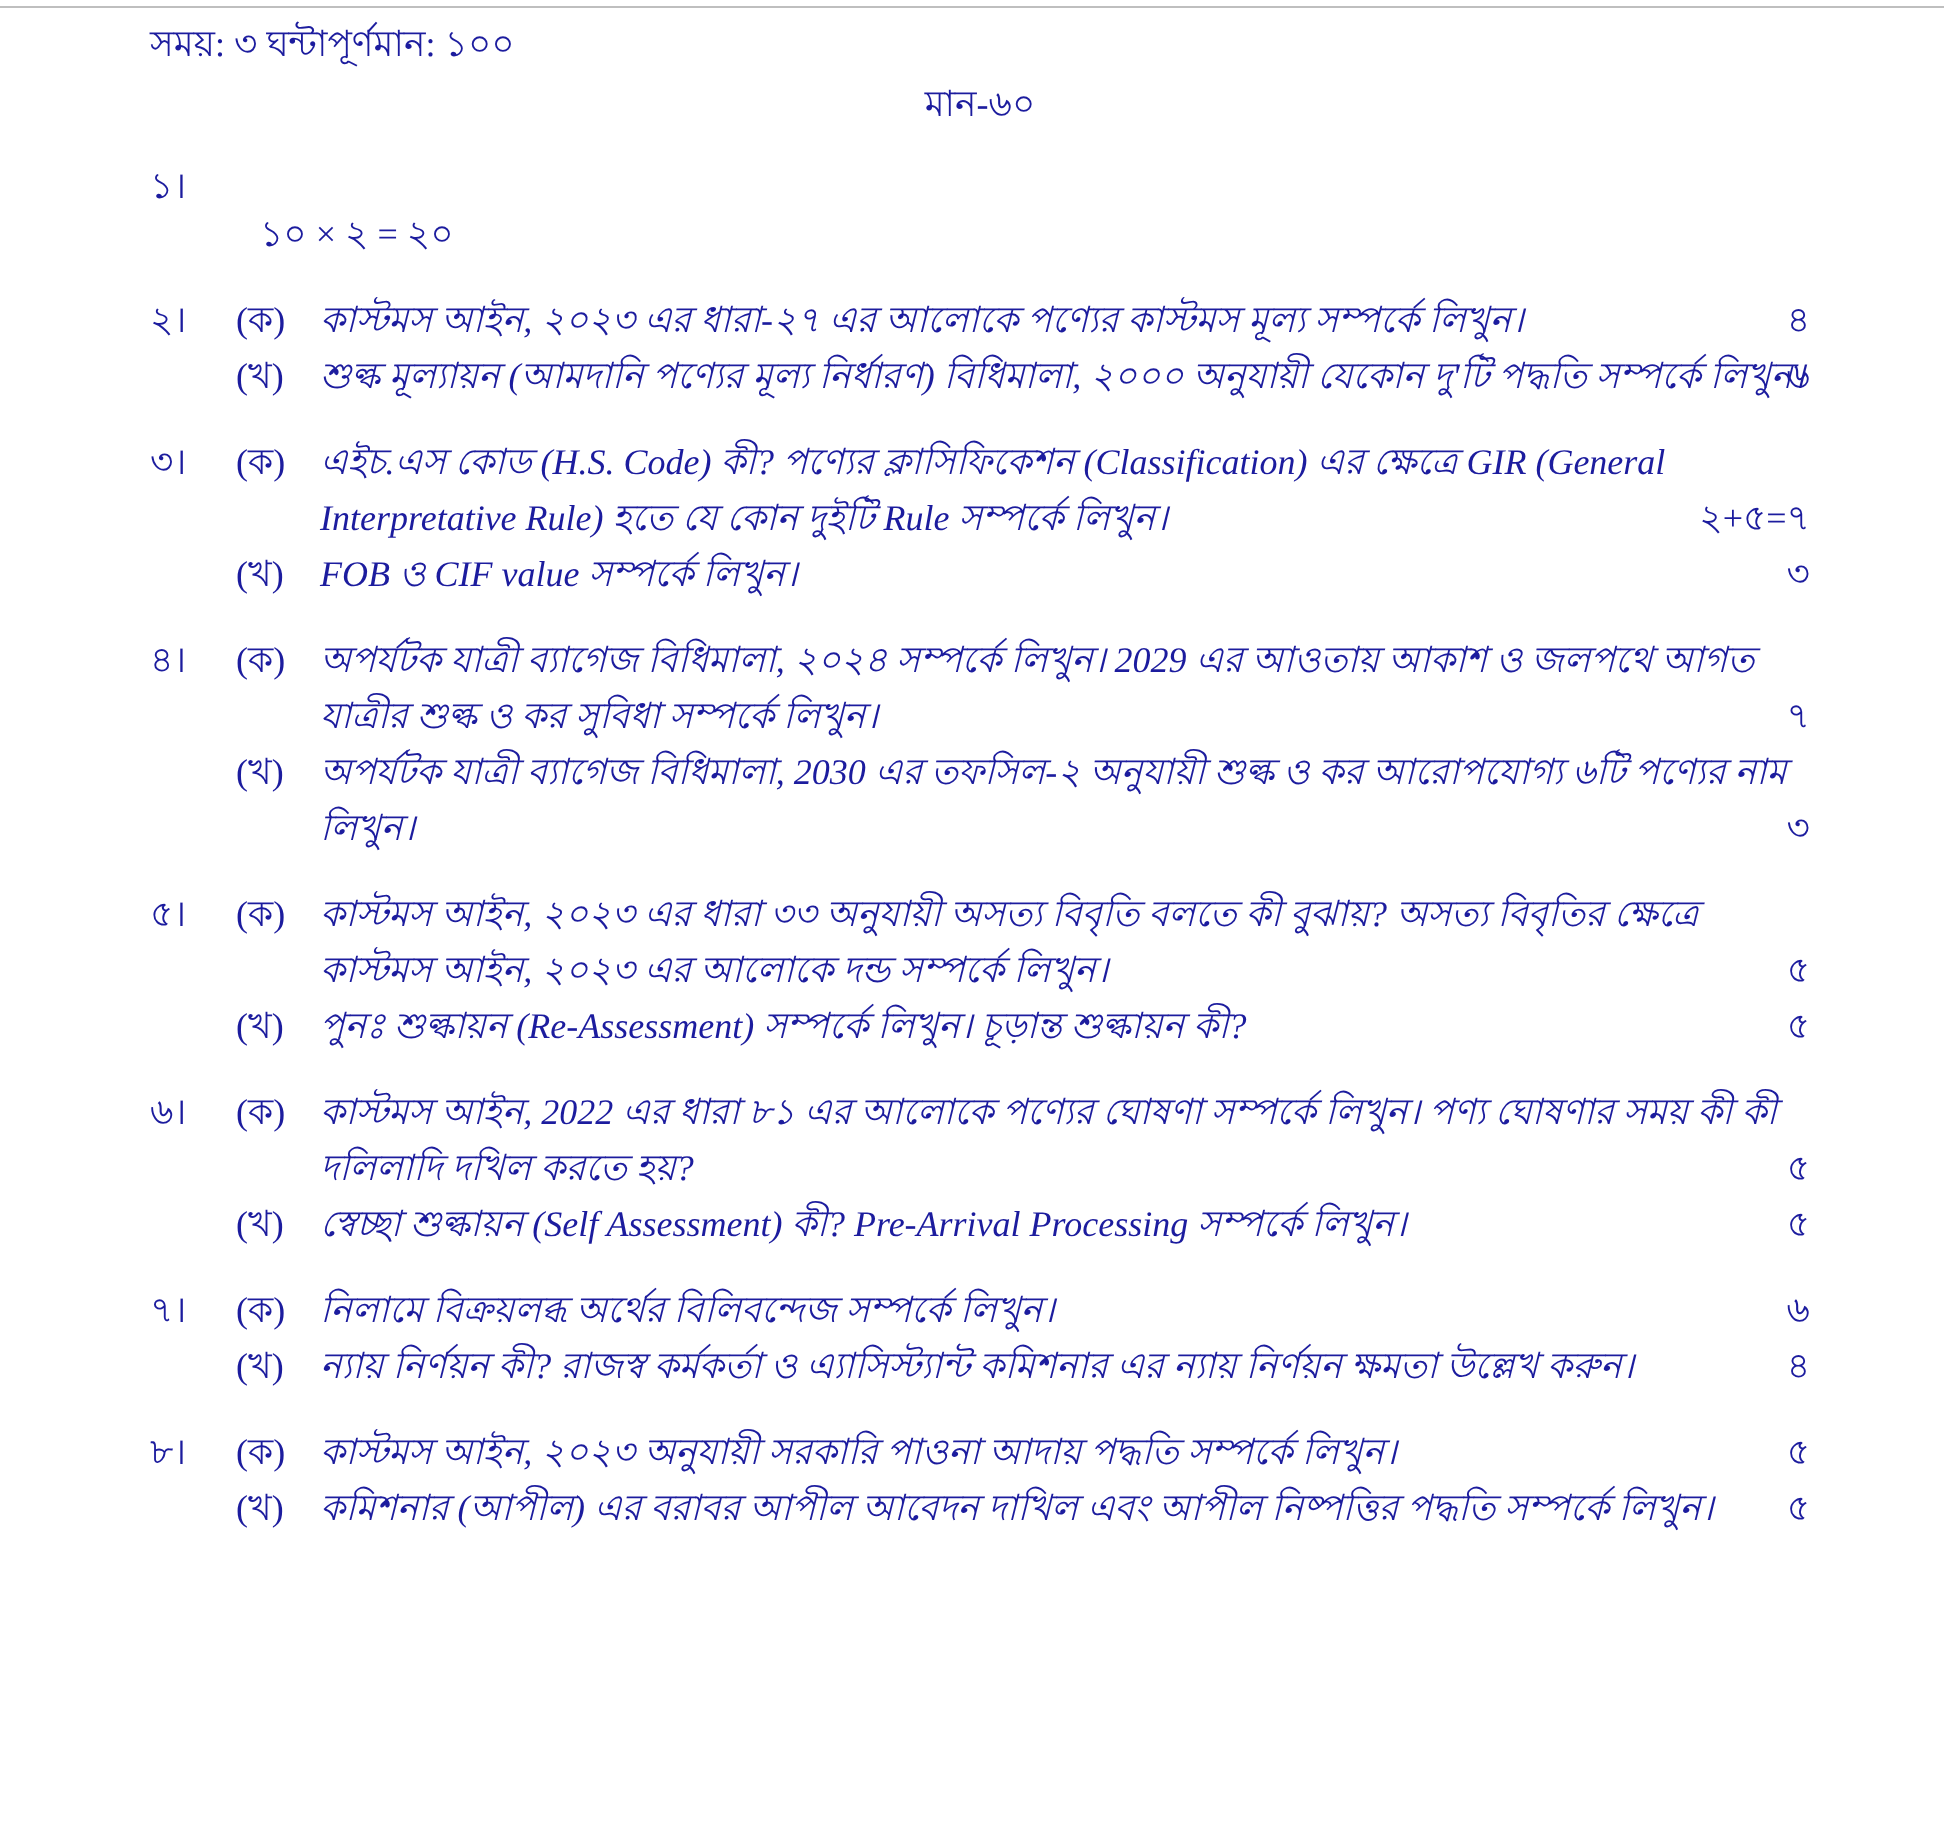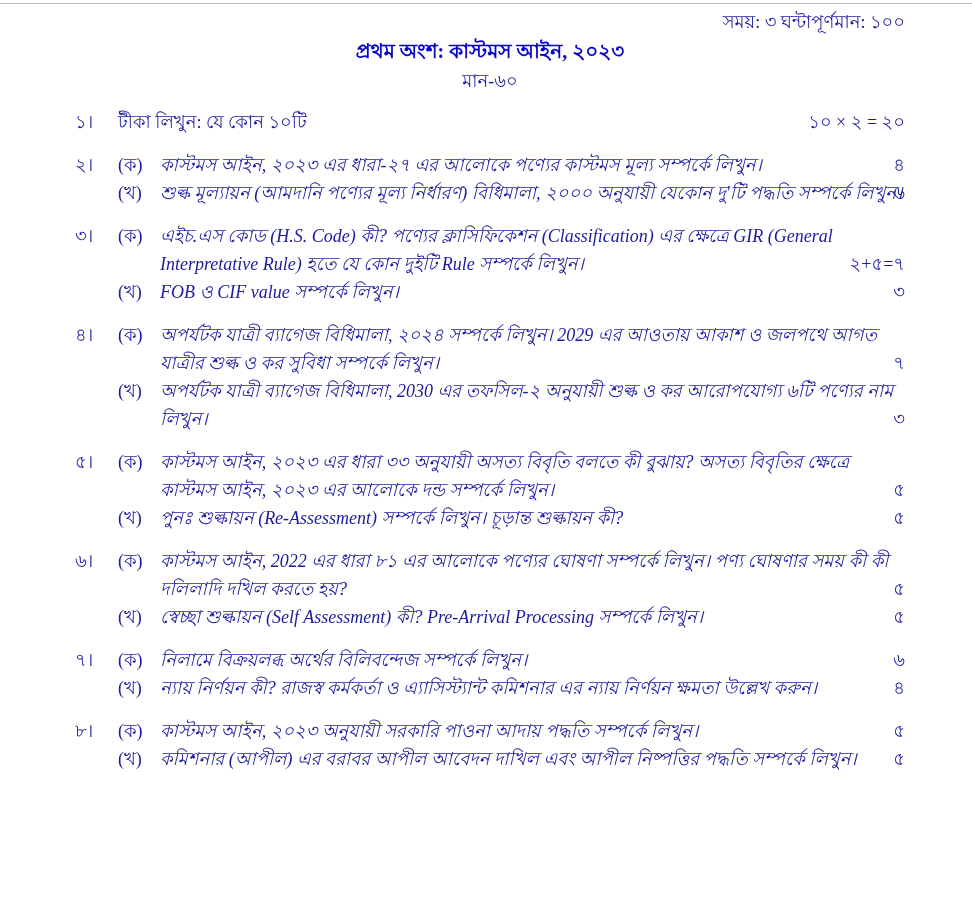--- a/index.html
+++ b/index.html
@@ -21,21 +21,21 @@
   .top-rule {
     position: absolute;
     top: 3px;
     left: 0;
     width: 972px;
     height: 1px;
     background: #bfbfbf;
   }
   .header-row {
     display: flex;
-    justify-content: flex-end;
+    justify-content: flex-start;
     font-size: 18px;
     line-height: 24px;
     margin-top: 2px;
   }
   .center-line {
     text-align: center;
     font-size: 18px;
     line-height: 24px;
     margin-top: 6px;
   }
@@ -66,20 +66,21 @@
     min-width: 0;
   }
   .q-intro {
     display: flex;
     justify-content: space-between;
   }
   .q-intro .q-marks {
     flex: none;
     padding-left: 12px;
     position: static;
+    margin-top: 24px;
   }
   .q-body { }
   .q-part {
     display: flex;
     position: relative;
   }
   .part-label {
     width: 42px;
     flex: none;
   }
@@ -99,30 +100,28 @@
 <body>
 
 <div class="page">
   <div class="top-rule"></div>
 
   <div class="header-row">
     <span>সময়: ৩ ঘন্টা</span>
     <span>পূর্ণমান: ১০০</span>
   </div>
 
-  <div class="center-line part-title">প্রথম অংশ: কাস্টমস আইন, ২০২৩</div>
   <div class="center-line">মান-৬০</div>
 
 
   <div class="questions" id="questions">
       <div class="q-block">
         <div class="q-num">১।</div>
         <div class="q-content">
           <div class="q-intro">
-            <span class="intro-text">টীকা লিখুন: যে কোন ১০টি</span>
             <span class="q-marks">১০ × ২ = ২০</span>
           </div>
         </div>
       </div>
       <div class="q-block">
         <div class="q-num">২।</div>
         <div class="q-content">
           <div class="q-part">
             <div class="part-label">(ক)</div>
             <div class="part-text">কাস্টমস আইন, ২০২৩ এর ধারা-২৭ এর আলোকে পণ্যের কাস্টমস মূল্য সম্পর্কে লিখুন।</div>

